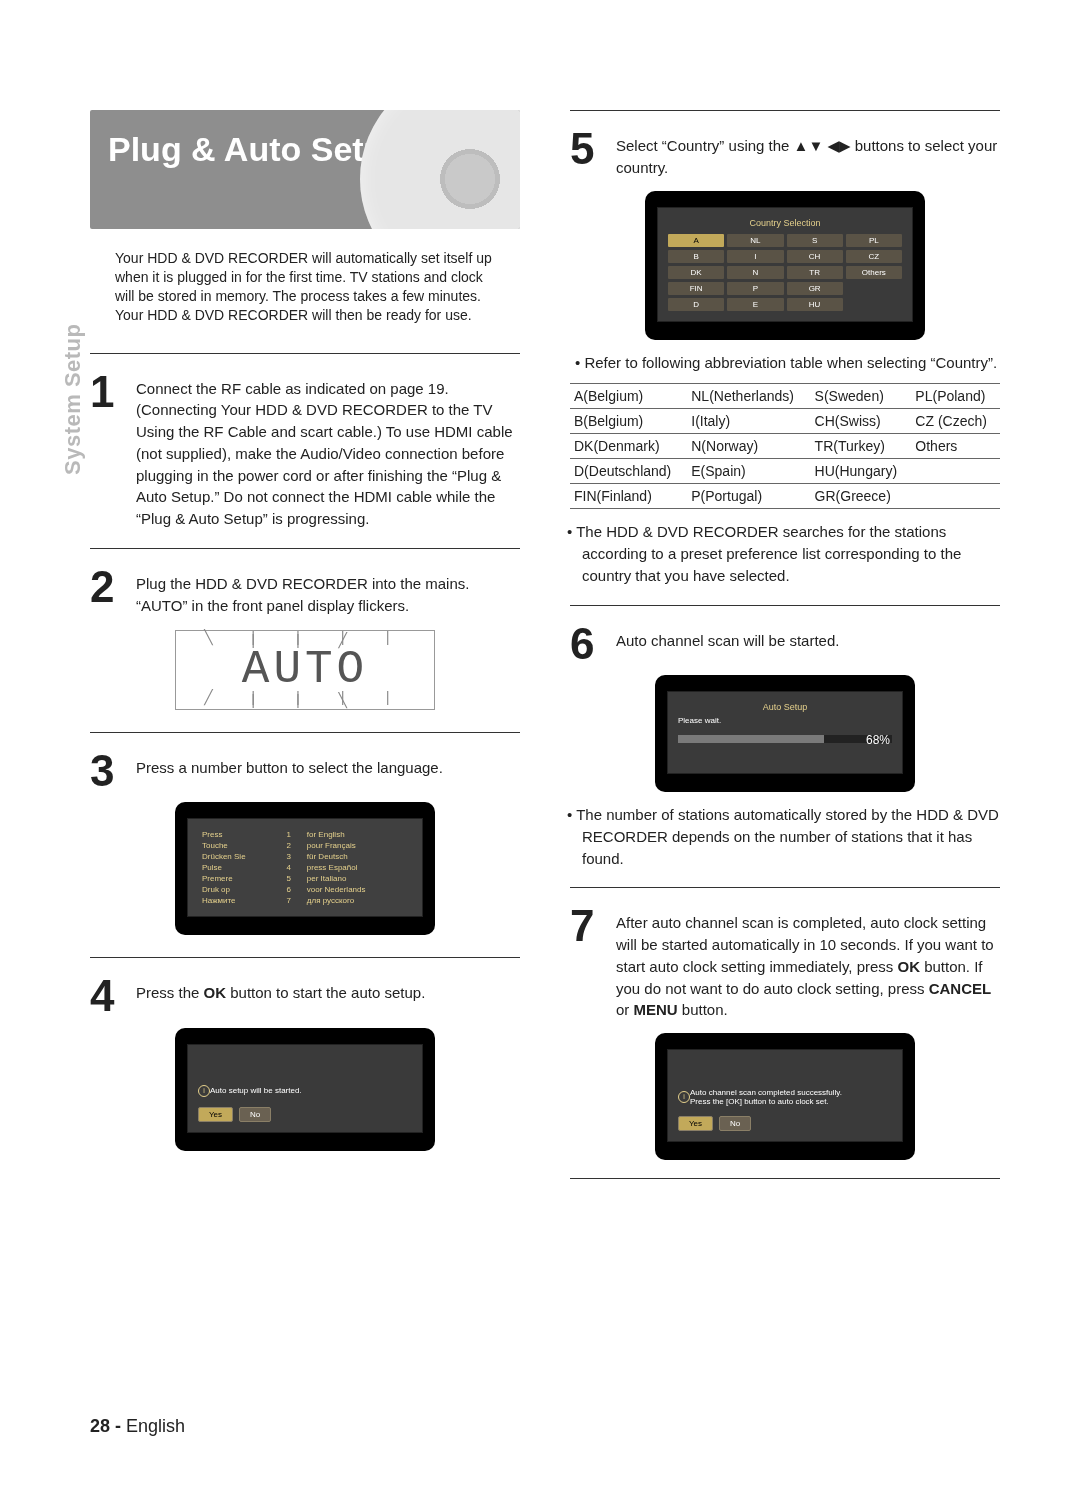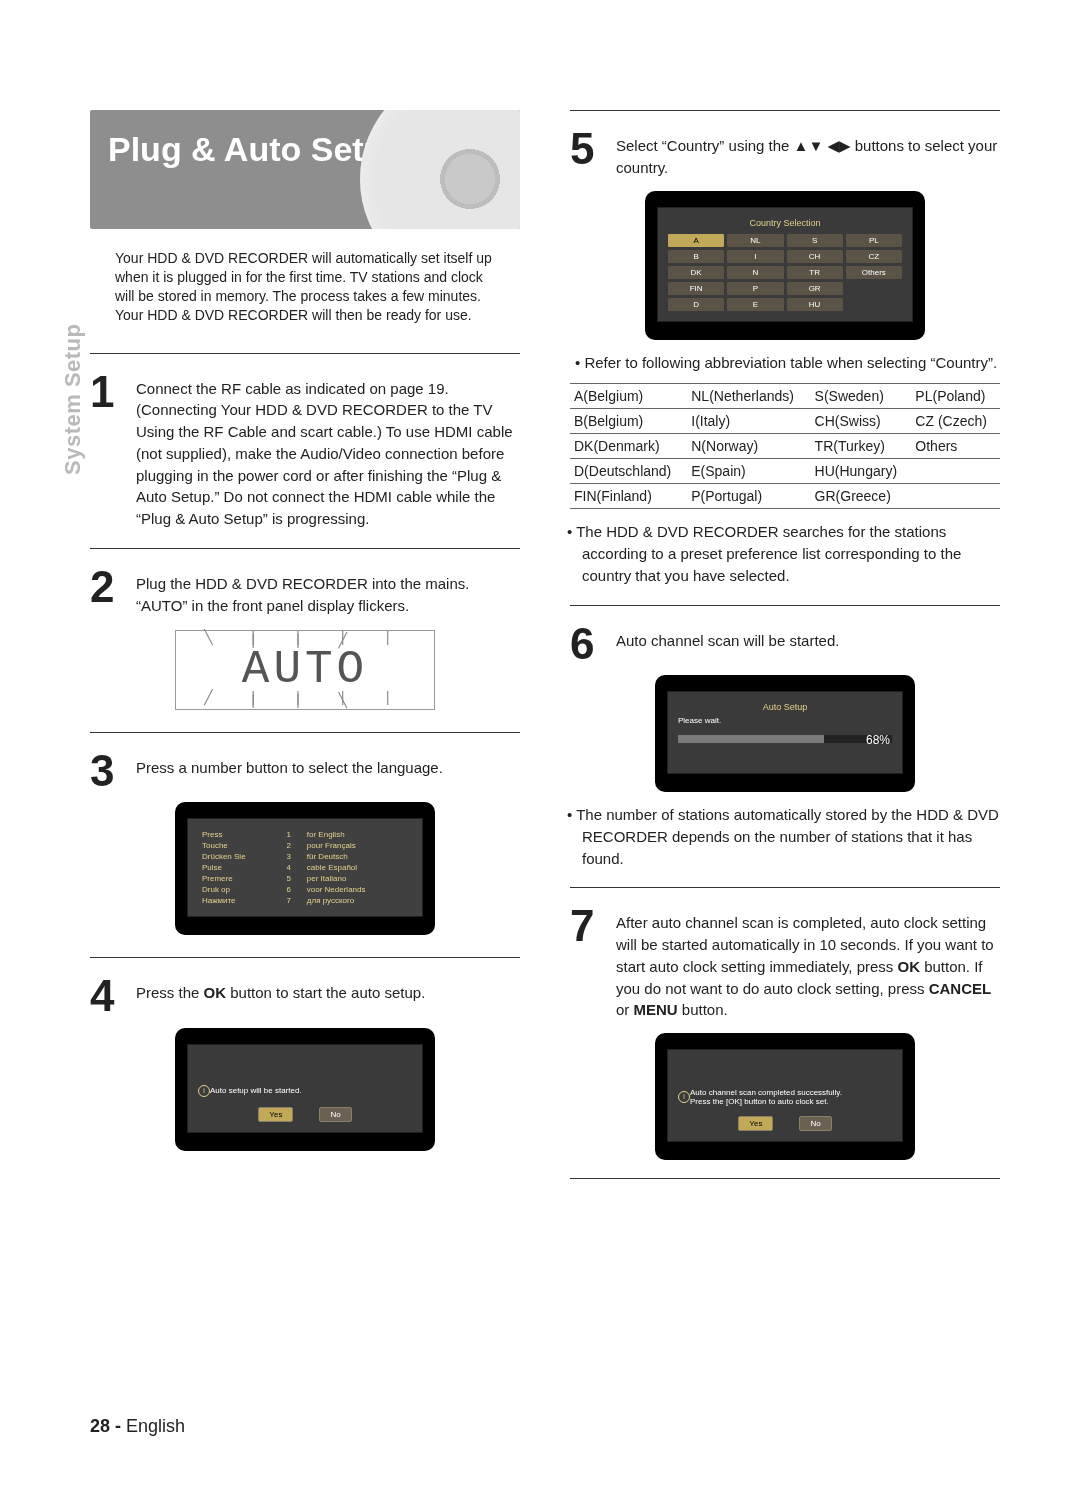--- a/index.html
+++ b/index.html
@@ -127,21 +127,21 @@
     font-size: 8px;
     border-collapse: collapse;
   }
   .tv table.lang td { padding: 1px 4px; text-align: left; }
   .tv .msg { color:#fff; font-size:8px; }
   .tv .msg-row { display:flex; align-items:center; }
   .tv .info-ico {
     display:inline-block; width:10px; height:10px; border:1px solid #e4d08c;
     border-radius:50%; text-align:center; line-height:10px; font-size:7px; color:#e4d08c;
   }
-  .yesno { display:flex; gap:26px; justify-content:center; margin-top:10px; }
+  .yesno { display:flex; gap:6px; margin-top:10px; }
   .yn-btn {
     background:#6a6152; color:#fff; font-size:8px; padding:2px 10px;
     border-radius:2px; border:1px solid #8a7f67;
   }
   .yn-btn.sel { background:#c2a95a; color:#000; }
   .country-grid {
     display:grid; grid-template-columns: repeat(5, 1fr);
     gap:3px; margin-top:6px;
   }
   .c-cell {
@@ -236,21 +236,21 @@
                   <td>pour Français</td>
                 </tr>
             <tr>
                   <td>Drücken Sie</td>
                   <td>3</td>
                   <td>für Deutsch</td>
                 </tr>
             <tr>
                   <td>Pulse</td>
                   <td>4</td>
-                  <td>cable Español</td>
+                  <td>press Español</td>
                 </tr>
             <tr>
                   <td>Premere</td>
                   <td>5</td>
                   <td>per Italiano</td>
                 </tr>
             <tr>
                   <td>Druk op</td>
                   <td>6</td>
                   <td>voor Nederlands</td>

